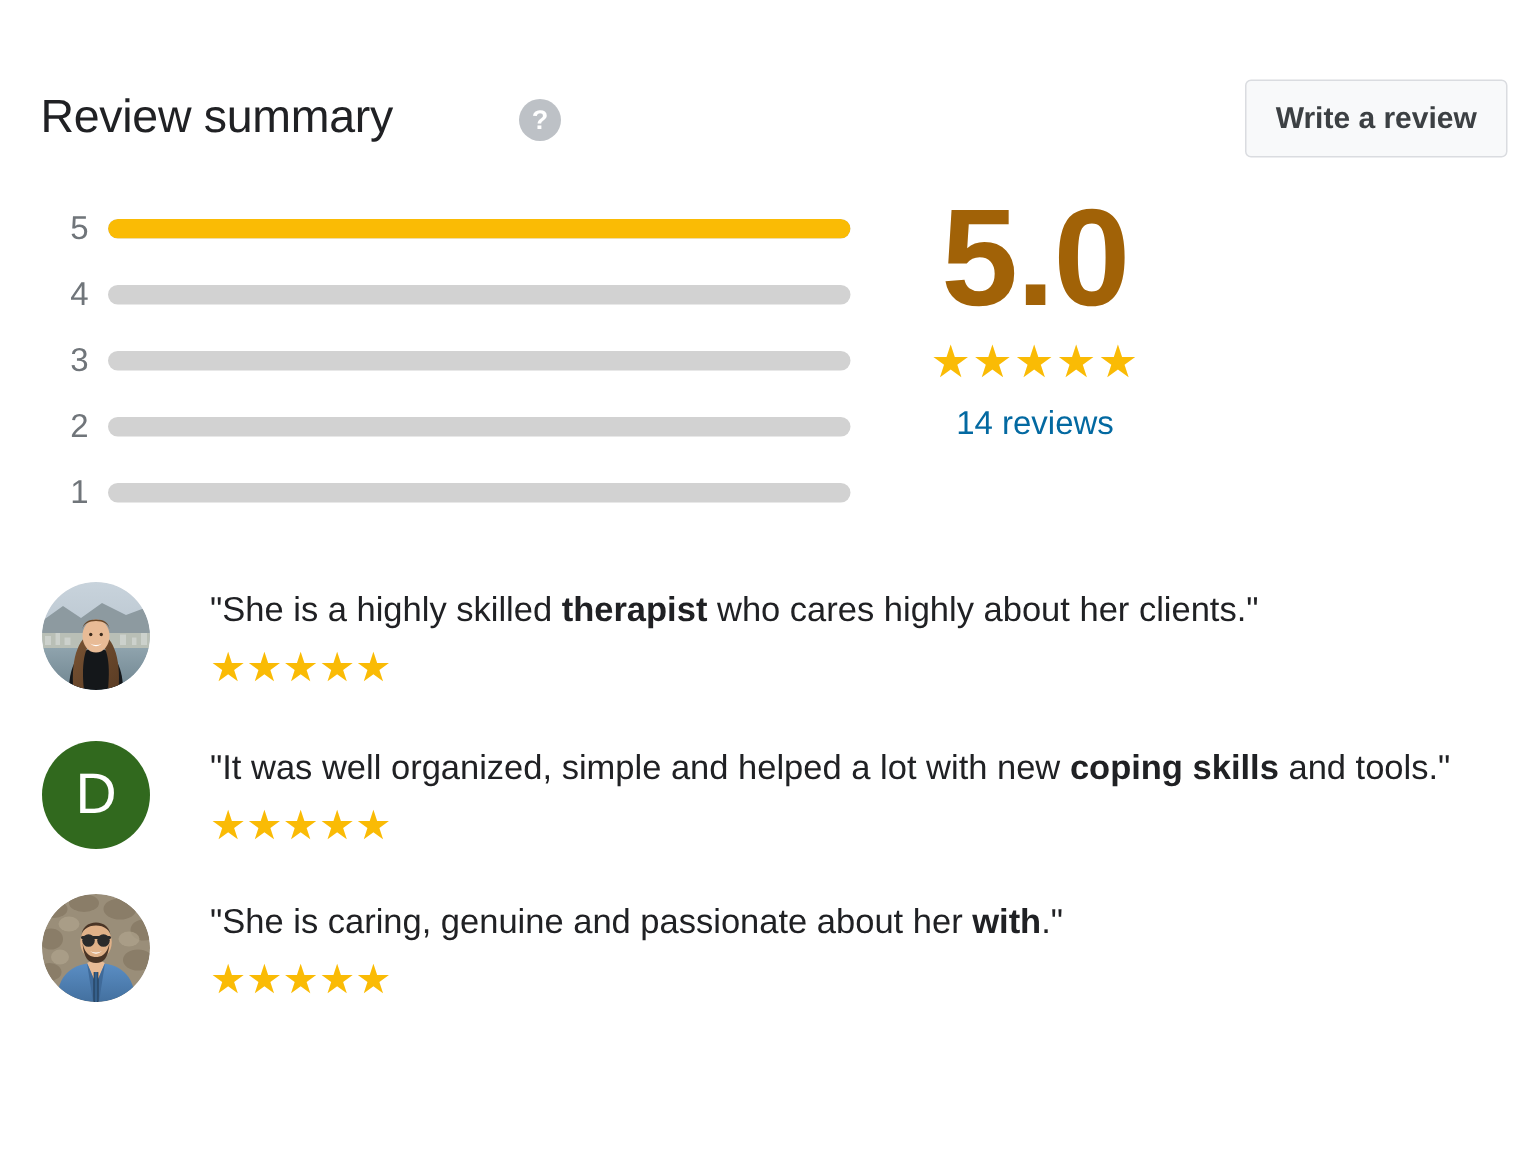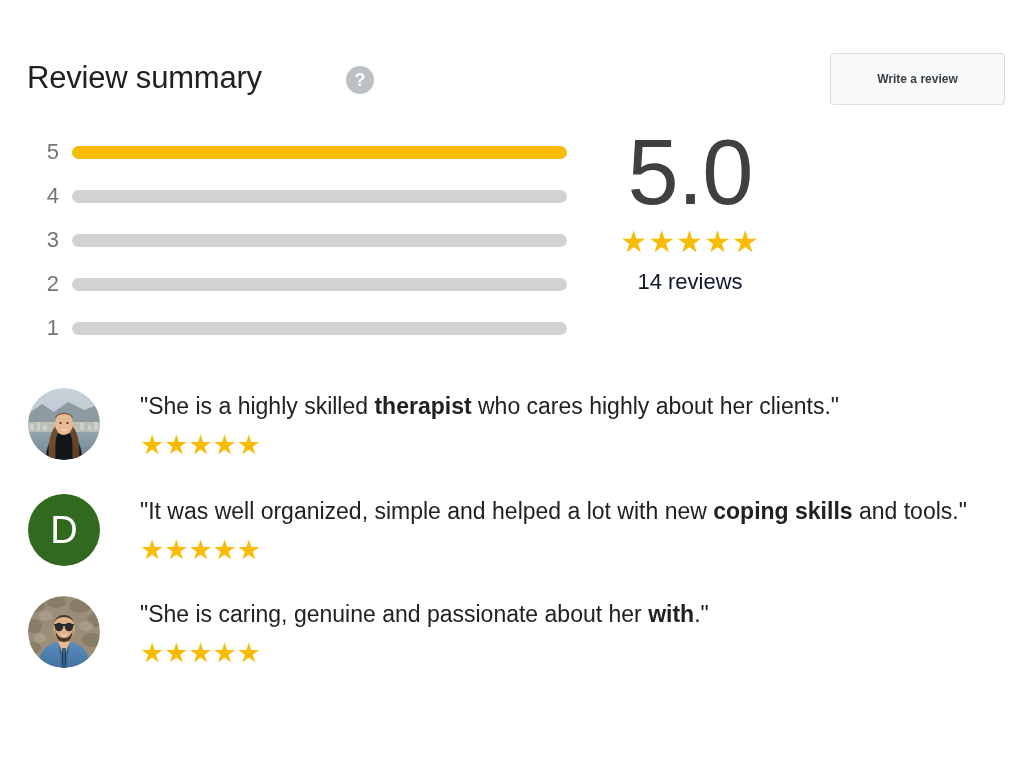--- a/index.html
+++ b/index.html
@@ -52,21 +52,21 @@
   .write-review-btn {
     position: absolute;
     left: 830px;
     top: 45px;
     width: 175px;
     height: 52px;
     background: #f8f9fa;
     border: 1px solid #dadce0;
     border-radius: 4px;
     color: #3c4043;
-    font-size: 12px;
+    font-size: 20px;
     font-weight: 700;
     font-family: "Liberation Sans", sans-serif;
     cursor: pointer;
     padding: 0;
     text-align: center;
     line-height: 50px;
   }
 
   
   .summary {
@@ -115,38 +115,38 @@
   .score-block {
     position: absolute;
     left: 600px;
     top: 0;
     width: 180px;
     text-align: center;
   }
   .score-value {
     font-size: 92px;
     line-height: 104px;
-    color: #404040;
-    font-weight: 400;
+    color: #a16207;
+    font-weight: 700;
     letter-spacing: -1px;
     padding-top: 2px;
   }
   .score-stars {
     margin-top: 2px;
     font-size: 30px;
     line-height: 32px;
     color: #fabb05;
     letter-spacing: 1px;
     white-space: nowrap;
   }
   .score-count {
     margin-top: 11px;
     font-size: 22px;
     line-height: 26px;
-    color: #0f172a;
+    color: #0369a1;
   }
 
   
   .reviews {
     position: absolute;
     left: 0;
     top: 382px;
     width: 1026px;
   }
   .review-item {

